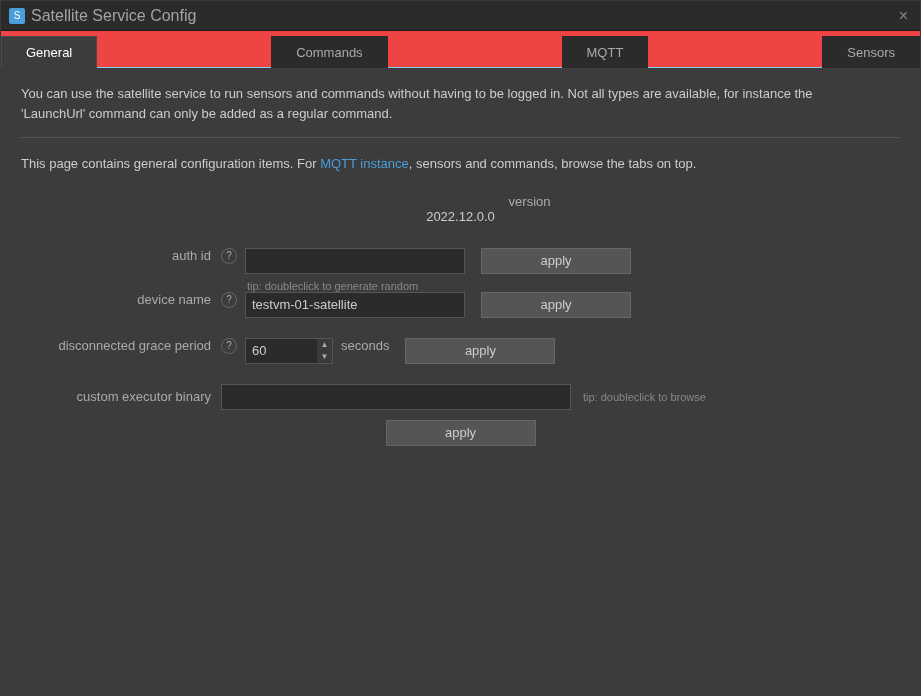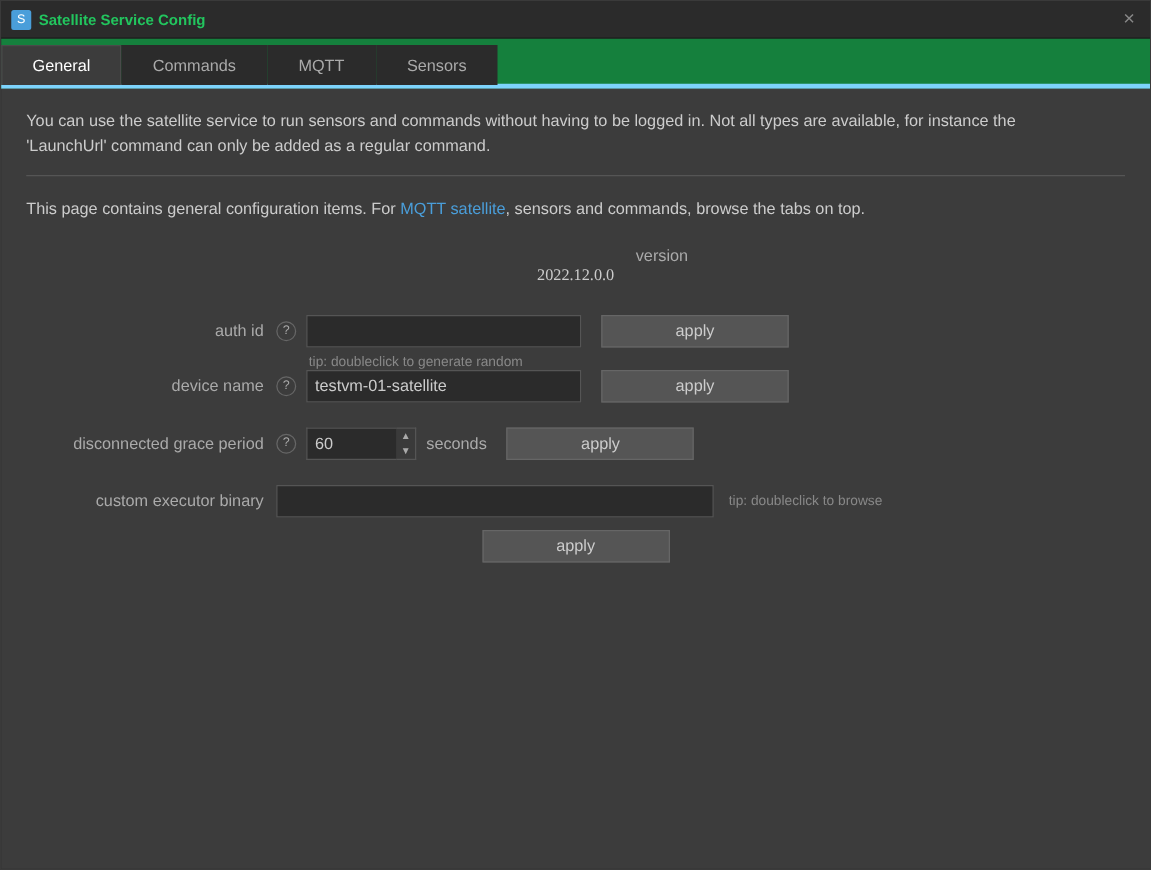--- a/index.html
+++ b/index.html
@@ -39,38 +39,38 @@
       height: 16px;
       background: #4a9eda;
       border-radius: 2px;
       display: flex;
       align-items: center;
       justify-content: center;
       font-size: 10px;
       color: white;
     }
     .title-bar-title {
-      color: #22c55e;
-      font-size: 12px;
-      font-weight: bold;
+      color: #a3a3a3;
+      font-size: 16px;
     }
     .title-bar-close {
       color: #888;
       font-size: 16px;
       cursor: pointer;
       padding: 0 4px;
       background: none;
       border: none;
       line-height: 1;
     }
     .tab-bar {
       display: flex;
-      background: #15803d;
-      border-bottom: 4px solid #7dd3fc;
+      background: #ef4444;
+      border-bottom: 1px solid #7dd3fc;
       padding-top: 4px;
+      justify-content: space-between;
     }
     .tab {
       padding: 8px 24px;
       cursor: pointer;
       font-size: 13px;
       color: #aaaaaa;
       border: 1px solid transparent;
       border-bottom: none;
       background: #2b2b2b;
       position: relative;
@@ -104,21 +104,21 @@
       margin: 10px 0 16px 0;
     }
     .page-info-text {
       color: #cccccc;
       font-size: 13px;
       line-height: 1.5;
       margin-bottom: 20px;
     }
     .form-row {
       display: flex;
-      align-items: center;
+      align-items: flex-start;
       margin-bottom: 6px;
     }
     .form-label {
       text-align: right;
       color: #aaaaaa;
       font-size: 13px;
       min-width: 200px;
       padding-right: 10px;
     }
     .help-icon {
@@ -169,21 +169,20 @@
       margin-left: 218px;
     }
     .version-row {
       display: flex;
       align-items: center;
       margin-bottom: 24px;
       flex-direction: column;
     }
     .version-value {
       color: #cccccc;
-      font-family: Liberation Serif, serif;
     }
     .spinbox-wrapper {
       position: relative;
       display: flex;
       align-items: stretch;
     }
     .spinbox-input {
       background: #2b2b2b;
       border: 1px solid #555;
       border-right: none;
@@ -286,21 +285,21 @@
   <div class="content">
 
     <div class="info-text">
       <span>You can use the satellite service to run sensors and commands without having to be logged in. Not all types are available, for instance the</span><br>
       <span>'LaunchUrl' command can only be added as a regular command.</span>
     </div>
 
     <hr class="divider-line">
 
     <div class="page-info-text">
-      <span>This page contains general configuration items. For </span><span class="link-text">MQTT satellite</span><span>, sensors and commands, browse the tabs on top.</span>
+      <span>This page contains general configuration items. For </span><span class="link-text">MQTT instance</span><span>, sensors and commands, browse the tabs on top.</span>
     </div>
 
     <div class="version-row">
       <span class="form-label">version</span>
       <span class="version-value">2022.12.0.0</span>
     </div>
 
     <div class="form-row">
       <span class="form-label">auth id</span>
       <div class="help-icon">?</div>

